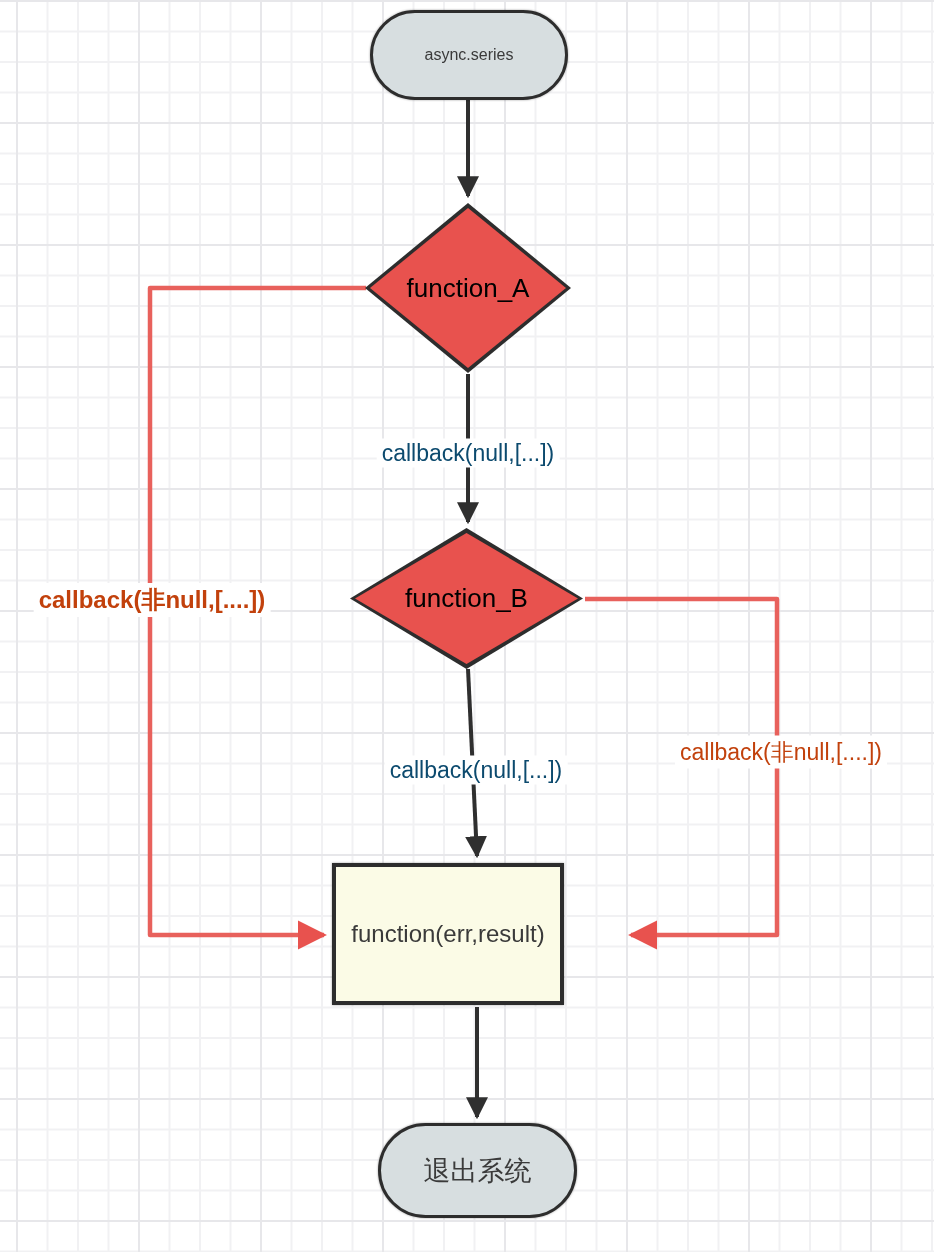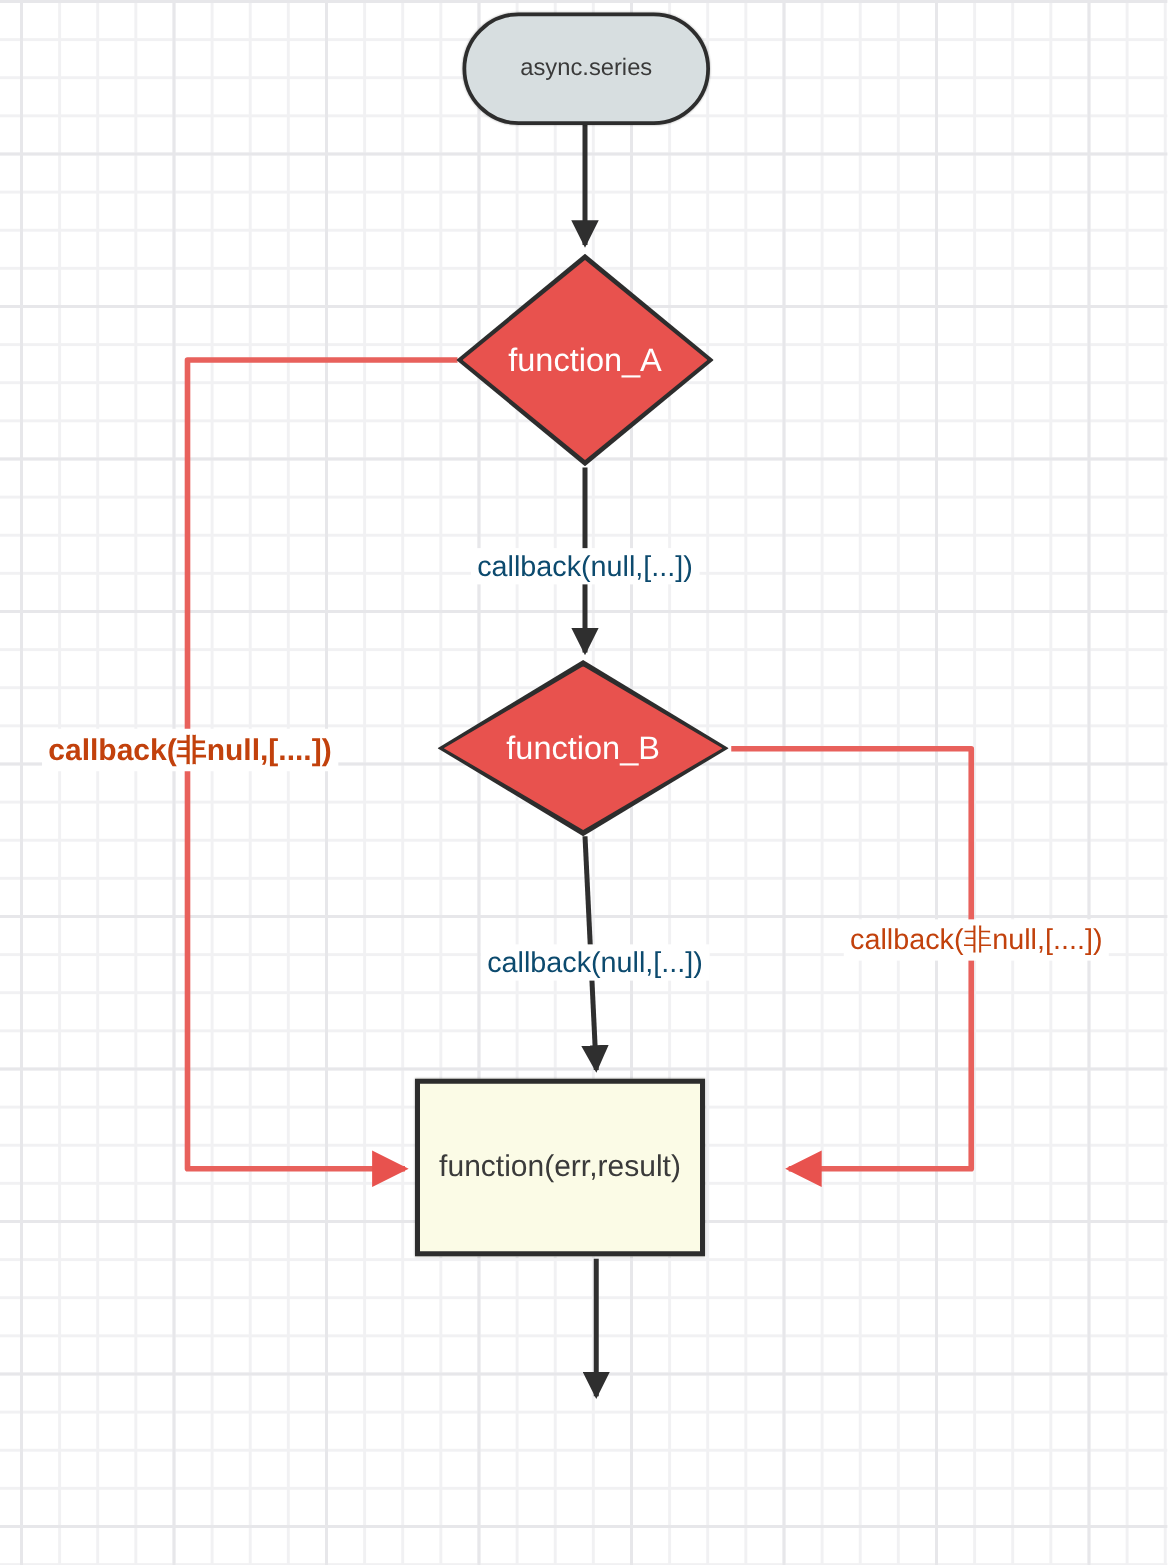--- a/index.html
+++ b/index.html
@@ -26,41 +26,41 @@
     position:absolute;
     display:flex;align-items:center;justify-content:center;
     box-sizing:border-box;
     color:#3a3a3a;
     text-align:center;
   }
   .stadium{
     background:#d7dee0;
     border:3px solid #2d2d2d;
     border-radius:50px;
-    font-size:19px;
+    font-size:16px;
     filter:drop-shadow(0 0 1px rgba(0,0,0,.35));
   }
   .rect{
     background:#fbfbe6;
     border:4px solid #2d2d2d;
     font-size:24px;
     filter:drop-shadow(0 0 1px rgba(0,0,0,.35));
   }
   .diamond-outer{
     position:absolute;
     clip-path:polygon(50% 0,100% 50%,50% 100%,0 50%);
     background:#2d2d2d;
   }
   .diamond-inner{
     position:absolute;
     left:5px;top:5px;right:5px;bottom:5px;
     clip-path:polygon(50% 0,100% 50%,50% 100%,0 50%);
     background:#e8524e;
     display:flex;align-items:center;justify-content:center;
-    color:#ffffff;
+    color:#000000;
     font-size:26px;
   }
   .edge-label{
     position:absolute;
     transform:translate(-50%,-50%);
     background:#ffffff;
     padding:1px 5px;
     font-size:23px;
     color:#0c4a6e;
     white-space:nowrap;
@@ -109,20 +109,23 @@
   <div class="diamond-outer" style="left:350px;top:528px;width:233px;height:141px;">
     <div class="diamond-inner">
       <span>function_B</span>
     </div>
   </div>
 
   <div class="node rect" style="left:332px;top:863px;width:232px;height:142px;">
     <span>function(err,result)</span>
   </div>
 
+  <div class="node stadium" style="left:378px;top:1123px;width:199px;height:95px;font-size:27px;">
+    <span>退出系统</span>
+  </div>
 
   <div class="edge-label" style="left:468px;top:453px;">callback(null,[...])</div>
 
   <div class="edge-label" style="left:476px;top:770px;">callback(null,[...])</div>
 
   <div class="edge-label red bold" style="left:152px;top:600px;">callback(非null,[....])</div>
 
   <div class="edge-label red" style="left:781px;top:752px;">callback(非null,[....])</div>
 
 </div>

